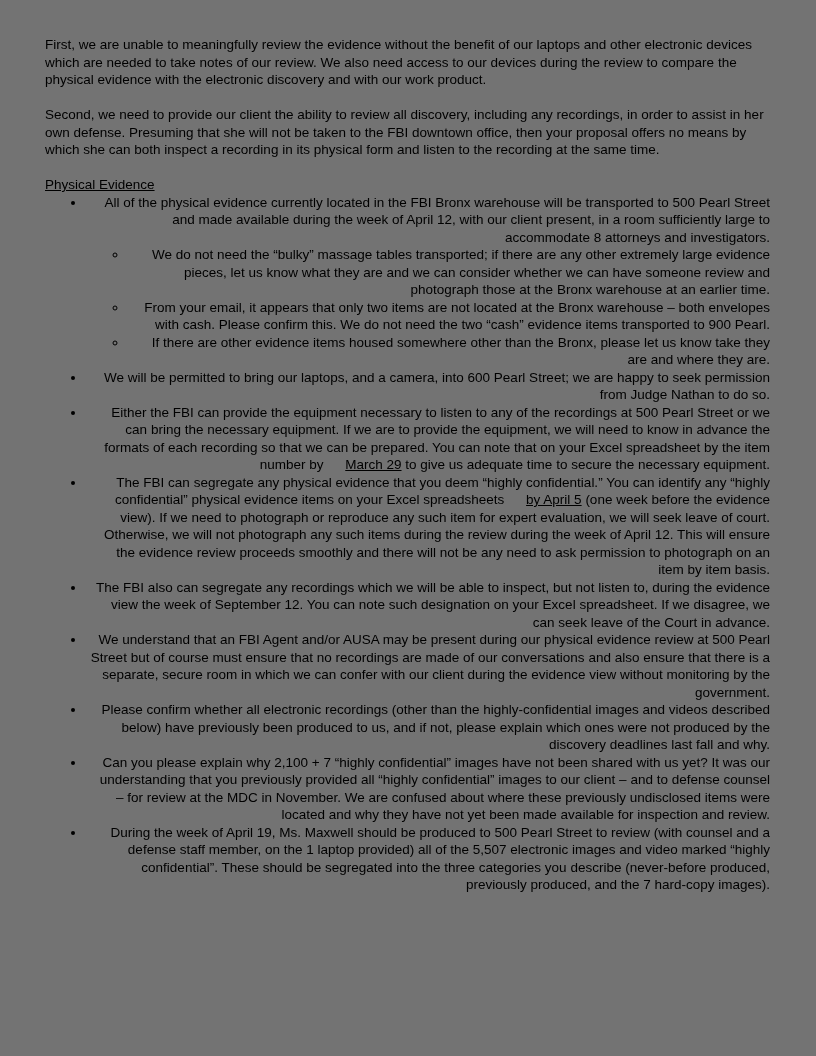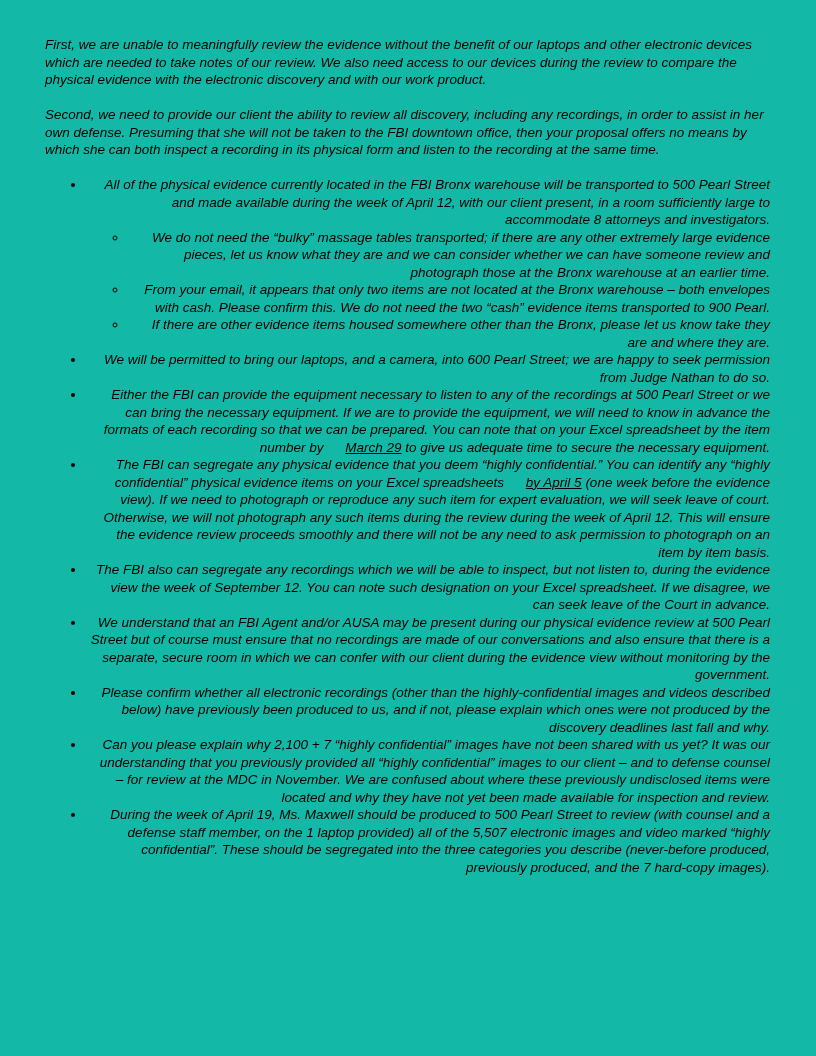--- a/index.html
+++ b/index.html
@@ -5,26 +5,25 @@
   html, body {
     margin: 0;
     padding: 0;
     background: #ffffff;
   }
   .page {
     width: 816px;
     min-height: 1056px;
     box-sizing: border-box;
     padding: 36px 46px 24px 45px;
-    background: #14b8a6;
+    background: #737373;
     color: #000000;
     font-family: "Liberation Sans", "DejaVu Sans", sans-serif;
     font-size: 13.5px;
     line-height: 17.5px;
-    font-style: italic;
   }
   p.para {
     margin: 0 0 17.5px 0;
   }
   .section-heading {
     font-size: 13.5px;
     font-weight: 400;
     line-height: 17.5px;
     text-decoration: underline;
     margin: 17.5px 0 0 0;
@@ -51,20 +50,21 @@
   }
 </style>
 </head>
 <body>
 
 <div class="page">
 
   <p class="para">First, we are unable to meaningfully review the evidence without the benefit of our laptops and other electronic devices which are needed to take notes of our review.  We also need access to our devices during the review to compare the physical evidence with the electronic discovery and with our work product.</p>
   <p class="para">Second, we need to provide our client the ability to review all discovery, including any recordings, in order to assist in her own defense.  Presuming that she will not be taken to the FBI downtown office, then your proposal offers no means by which she can both inspect a recording in its physical form and listen to the recording at the same time.</p>
 
+  <h2 class="section-heading">Physical Evidence</h2>
 
   <ul class="l1">
     <li>
       <span>All of the physical evidence currently located in the FBI Bronx warehouse will be transported to 500 Pearl Street and made available during the week of April 12, with our client present, in a room sufficiently large to accommodate 8 attorneys and investigators.</span>
       <ul class="l2">
         <li>We do not need the “bulky” massage tables transported; if there are any other extremely large evidence pieces, let us know what they are and we can consider whether we can have someone review and photograph those at the Bronx warehouse at an earlier time.</li>
         <li>From your email, it appears that only two items are not located at the Bronx warehouse – both envelopes with cash. Please confirm this.  We do not need the two “cash” evidence items transported to 900 Pearl.</li>
         <li>If there are other evidence items housed somewhere other than the Bronx, please let us know take they are and where they are.</li>
       </ul>
     </li>

